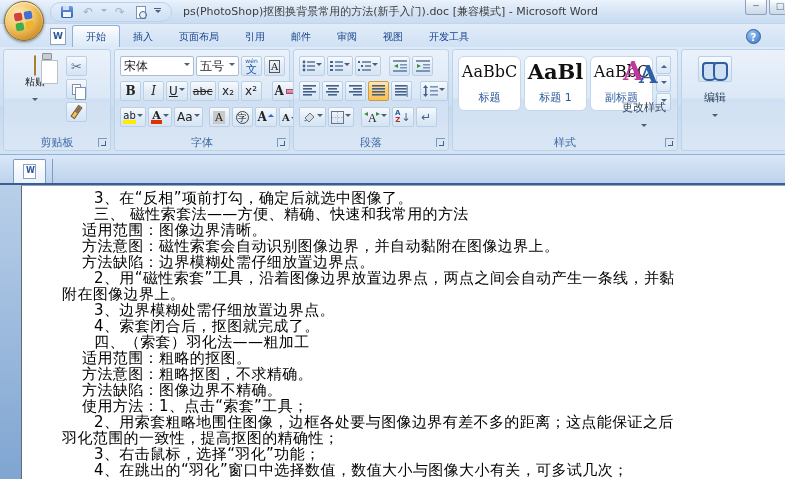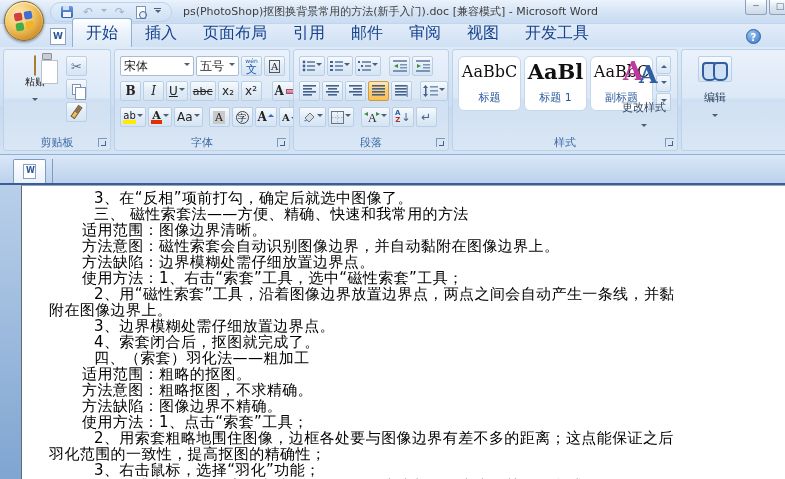--- a/index.html
+++ b/index.html
@@ -33,21 +33,21 @@
   .title-text { position:absolute; left:0; right:4px; top:4px; text-align:center; font-size:11px; color:#3c3c3c; white-space:nowrap; }
   .win-controls { position:absolute; right:-6px; top:0; display:flex; gap:2px; }
   .winbtn { width:22px; height:15px; border:1px solid #8fa1b8; border-top:none; border-radius:0 0 3px 3px;
     background:linear-gradient(#fcfeff,#dde8f3 50%,#cdd9e8); font-size:9px; color:#5a6b80; text-align:center; line-height:13px; }
 
   
   .tabrow { position:absolute; top:24px; left:0; width:785px; height:23px;
     background:linear-gradient(#e2ecf9,#d0e1f4); display:flex; align-items:flex-end; padding-left:48px; }
   .appicon { width:16px; height:17px; margin:0 6px 2px 2px; background:#fff; border:1px solid #8aa2c4; position:relative; }
   .appicon::before{ content:"W"; position:absolute; left:2px; top:2px; font-size:9px; font-weight:bold; color:#2b579a; }
-  .tab { font-size:16px; color:#15428b; padding:4px 13px 3px; white-space:nowrap; }
+  .tab { font-size:10px; color:#15428b; padding:4px 13px 3px; white-space:nowrap; }
   .tab.active { background:linear-gradient(#ffffff,#ecf3fb 45%,#dcea f7); background:linear-gradient(#ffffff,#ecf3fb 45%,#dceaf7);
     border:1px solid #8fb0d9; border-bottom:none; border-radius:3px 3px 0 0; }
   .help-btn { position:absolute; right:24px; top:5px; width:15px; height:15px; border-radius:50%;
     background:radial-gradient(circle at 35% 30%, #9cc4f0, #3c78c8); color:#fff; font-size:10px; font-weight:bold;
     text-align:center; line-height:15px; border:1px solid #2d5f9e; }
 
   
   .ribbon { position:absolute; top:47px; left:0; width:785px; height:108px;
     background:linear-gradient(#dfeaf8,#ccdef2 55%,#c5d9ef 56%,#d4e3f4); border-bottom:1px solid #8fb0d9; }
   .grp { position:absolute; top:2px; height:102px; border:1px solid #bcd2e8; border-radius:3px;
@@ -110,21 +110,21 @@
     font-size:12px;font-weight:bold;color:#1f3d7a;white-space:nowrap}
   .doctab .wicon{width:13px;height:15px;background:#fff;border:1px solid #8aa0c0;position:relative;flex:none}
   .doctab .wicon::before{content:"W";position:absolute;left:2px;top:1px;font-size:8px;color:#2b579a}
   .tabsep{width:1px;height:24px;background:#7d9cc4;margin-left:6px}
 
   
   .docarea{position:absolute;top:185px;left:0;width:785px;height:294px;
     background:linear-gradient(180deg,#b9cfe9,#7fa5d1)}
   .page{position:absolute;left:21px;top:0;width:764px;height:294px;background:#fff;
     border-left:1px solid #5f6b77;border-top:1px solid #97a6ba;overflow:hidden}
-  .dl{white-space:nowrap;font-size:15px;line-height:16px;color:#000;letter-spacing:.4px;padding-left:27px}
+  .dl{white-space:nowrap;font-size:15px;line-height:16px;color:#000;letter-spacing:.4px;padding-left:40px}
   .dl.i1{padding-left:60px}
   .dl.i2{padding-left:72px}
 </style>
 </head>
 <body>
 
 <div class="titlebar">
   <div class="office-btn">
     <span class="o-logo">
         <i></i>
@@ -478,21 +478,20 @@
 </div>
 
 <div class="docarea">
   <div class="page">
     <div style="padding-top:4px">
       <div class="dl i2">3、在“反相”项前打勾，确定后就选中图像了。</div>
       <div class="dl i2">三、 磁性索套法——方便、精确、快速和我常用的方法</div>
       <div class="dl i1">适用范围：图像边界清晰。</div>
       <div class="dl i1">方法意图：磁性索套会自动识别图像边界，并自动黏附在图像边界上。</div>
       <div class="dl i1">方法缺陷：边界模糊处需仔细放置边界点。</div>
-      <div class="dl i1">使用方法：1、右击“索套”工具，选中“磁性索套”工具；</div>
       <div class="dl i2">2、用“磁性索套”工具，沿着图像边界放置边界点，两点之间会自动产生一条线，并黏</div>
       <div class="dl i0">附在图像边界上。</div>
       <div class="dl i2">3、边界模糊处需仔细放置边界点。</div>
       <div class="dl i2">4、索套闭合后，抠图就完成了。</div>
       <div class="dl i2">四、（索套）羽化法——粗加工</div>
       <div class="dl i1">适用范围：粗略的抠图。</div>
       <div class="dl i1">方法意图：粗略抠图，不求精确。</div>
       <div class="dl i1">方法缺陷：图像边界不精确。</div>
       <div class="dl i1">使用方法：1、点击“索套”工具；</div>
       <div class="dl i2">2、用索套粗略地围住图像，边框各处要与图像边界有差不多的距离；这点能保证之后</div>

